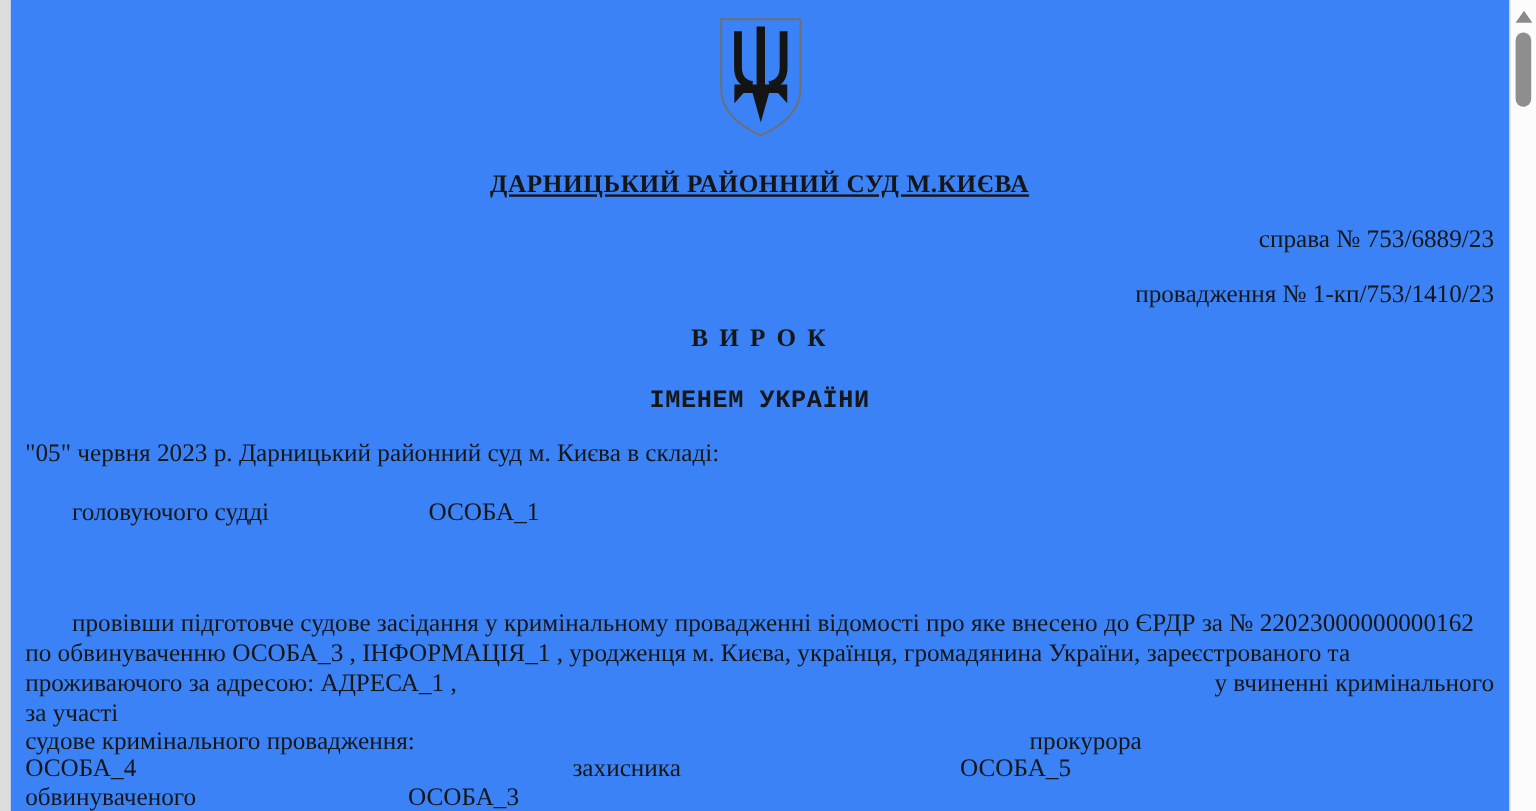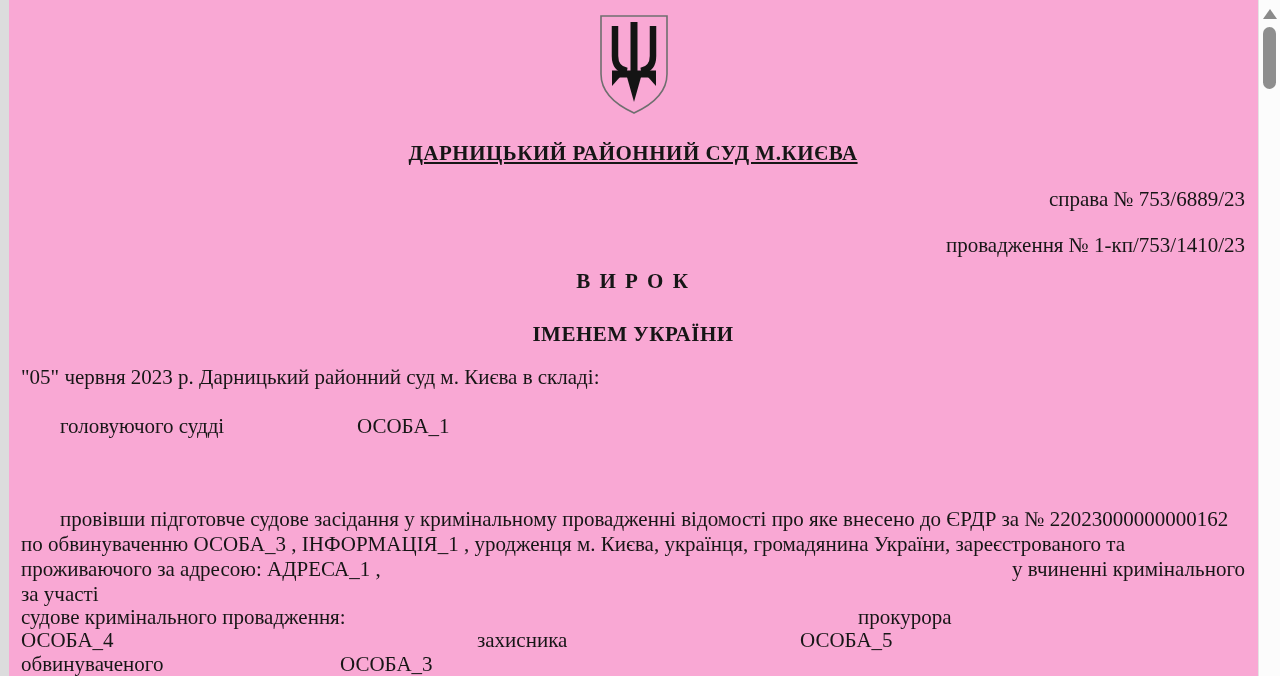--- a/index.html
+++ b/index.html
@@ -14,39 +14,39 @@
   .left-edge {
     position: absolute; left: 0; top: 0; width: 9px; height: 100%;
     background: #dcdcdd;
   }
   .top-edge {
     position: absolute; left: 9px; top: 0; right: 22px; height: 4px;
     background: #e9e9ea;
   }
   .page {
     position: absolute; left: 9px; top: 0; right: 22px; bottom: 0;
-    background: #f9a8d4;
+    background: #3b82f6;
     font-size: 21px;
   }
   .abs { position: absolute; left: 12px; right: 13px; height: 26px; line-height: 25px; white-space: nowrap; }
   .center { text-align: center; }
   .right { text-align: right; }
 
   .emblem {
     position: absolute; left: 50%; top: 12px; transform: translateX(-50%);
     width: 78px; height: 106px;
   }
   .court-title {
     top: 141px; font-weight: bold; text-decoration: underline;
     letter-spacing: 0.5px;
   }
   .case-line { top: 187px; }
   .proc-line { top: 233px; }
   .verdict { top: 269px; font-weight: bold; letter-spacing: 2px; }
-  .imenem  { top: 322px; font-weight: bold; letter-spacing: 0.5px; }
+  .imenem  { top: 322px; font-weight: bold; letter-spacing: 0.5px; font-family: Liberation Mono, monospace; }
   .dateline { top: 365px; }
 
   .pairline span { position: absolute; top: 0; white-space: nowrap; }
   .judge-line { top: 414px; }
   .secretary-line { top: 459px; }
   .judge-line .lbl, .secretary-line .lbl { left: 39px; }
   .judge-line .val { left: 336px; }
   .secretary-line .val { left: 346px; }
 
   

